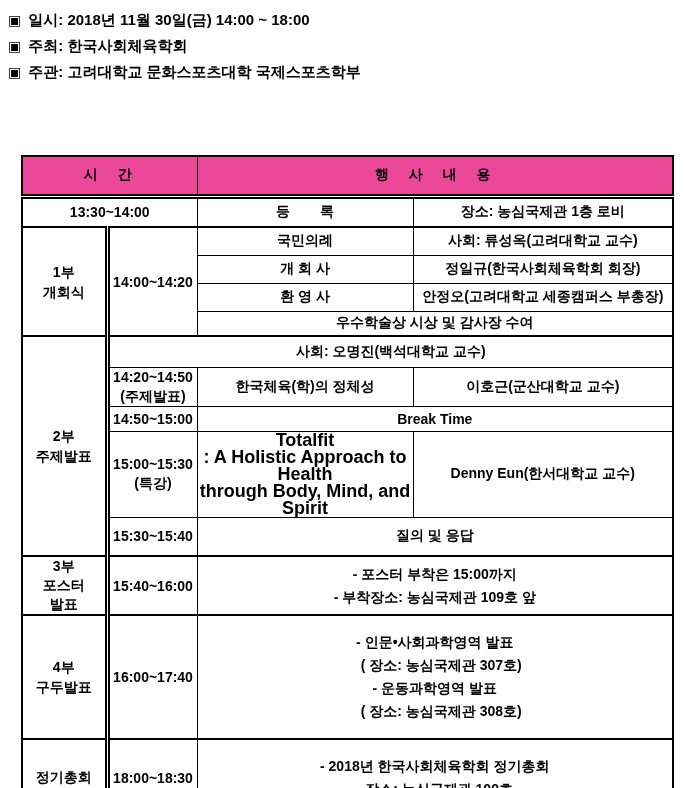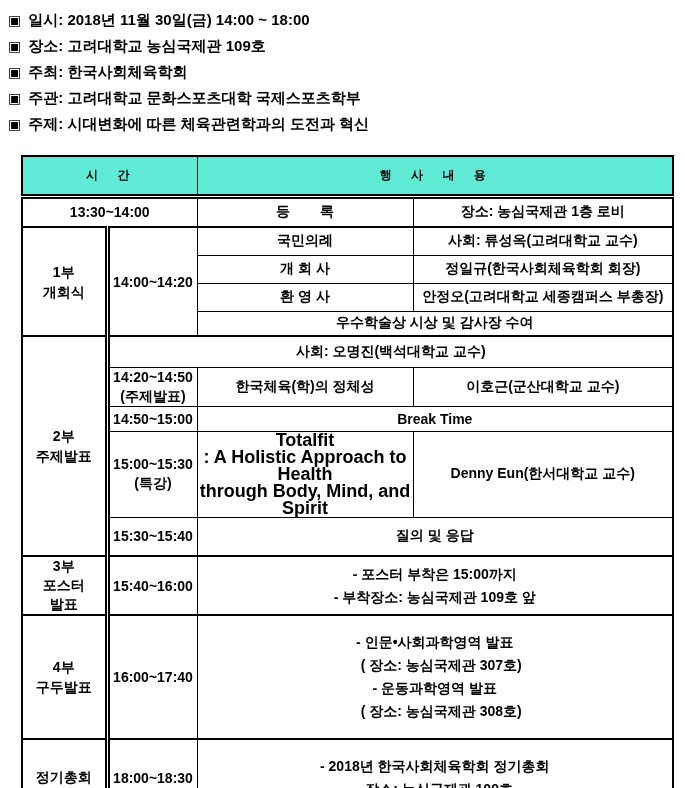--- a/index.html
+++ b/index.html
@@ -36,22 +36,22 @@
   .schedule th, .schedule td {
     border: 1px solid #000;
     font-size: 14px;
     font-weight: bold;
     text-align: center;
     vertical-align: middle;
     padding: 0;
     overflow: hidden;
   }
   .schedule th {
-    background: #5eead4;
-    font-size: 12px;
+    background: #ec4899;
+    font-size: 14px;
     word-spacing: 8px;
     letter-spacing: 4px;
     border-bottom: 5px double #000;
   }
   .tt  { border-top: 2px solid #000 !important; }       
   .dbl-r { border-right: 5px double #000 !important; }  
   .left  { text-align: left; padding-left: 10px; margin-left: 44px; }
   .right { text-align: right; padding-right: 3px; }
   .wide  { word-spacing: 26px; }
   .label div { line-height: 20px; }
@@ -62,24 +62,22 @@
   .blines div { line-height: 23px; }
   .blines .indent { padding-left: 13px; }
 </style>
 </head>
 <body>
 
 <div class="page">
 
   <ul class="meta">
     <li><span class="blt">▣</span><span>일시: 2018년 11월 30일(금) 14:00 ~ 18:00</span></li>
-    <li><span class="blt">▣</span><span>장소: 고려대학교 농심국제관 109호</span></li>
     <li><span class="blt">▣</span><span>주최: 한국사회체육학회</span></li>
     <li><span class="blt">▣</span><span>주관: 고려대학교 문화스포츠대학 국제스포츠학부</span></li>
-    <li><span class="blt">▣</span><span>주제: 시대변화에 따른 체육관련학과의 도전과 혁신</span></li>
   </ul>
 
   <table class="schedule">
     <colgroup>
       <col style="width:85px">
         <col style="width:90px">
         <col style="width:216px">
         <col style="width:260px">
     </colgroup>
     <tbody>

